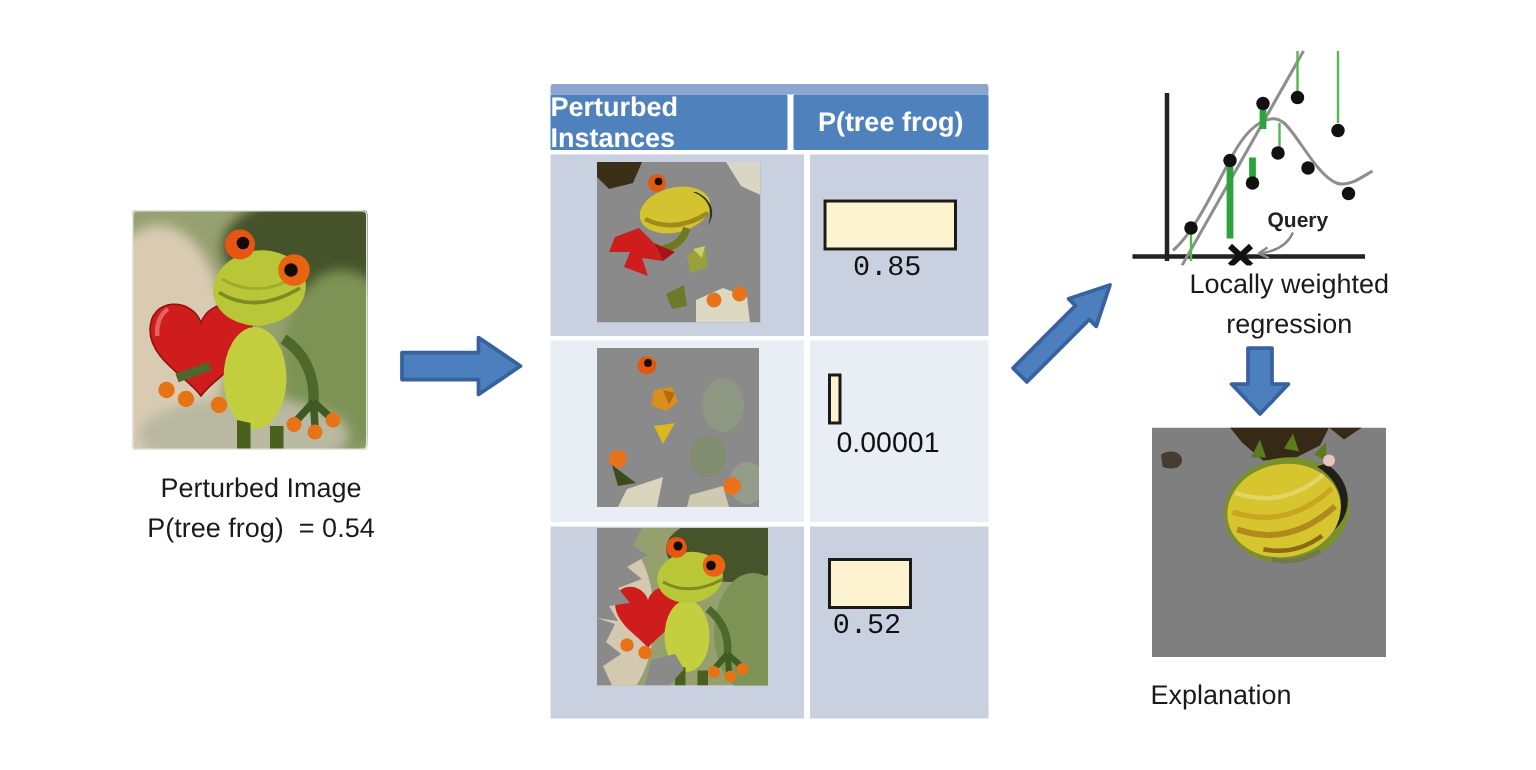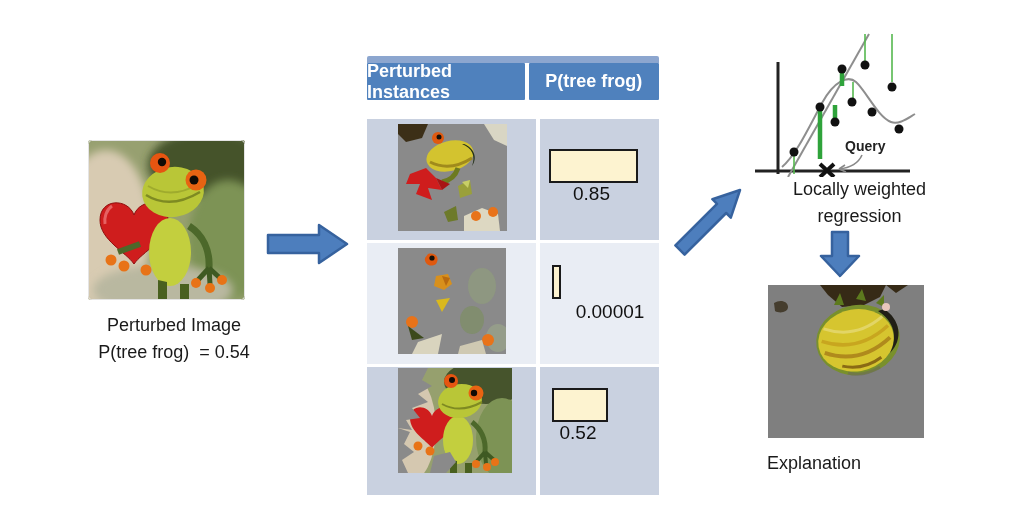--- a/index.html
+++ b/index.html
@@ -5,29 +5,29 @@
   html,body{margin:0;padding:0;}
   body{font-family:"Liberation Sans", sans-serif; background:#ffffff;}
   .canvas{position:relative; width:1024px; height:513px; background:#ffffff; overflow:hidden;}
   .abs{position:absolute;}
   .caption{color:#1a1a1a; text-align:center; font-size:18px; line-height:27px;}
   .caption .pre{white-space:pre;}
 
   
   .ptable{position:absolute; left:367px; top:56px; width:292px;}
   .ptable-topstrip{height:7px; background:#8ca6cf; border-radius:2px 2px 0 0; margin-bottom:0px;}
-  .ptable-header{display:flex; gap:4px; margin-bottom:19px;}
+  .ptable-header{display:flex; gap:4px; margin-bottom:3px;}
   .ptable-header .hcell{background:#4f81bd; color:#ffffff; font-weight:bold; font-size:18px;
       display:flex; align-items:center; justify-content:center; height:37px; border-radius:1px;}
   .hcell.c1{width:169px;}
   .hcell.c2{width:140px;}
   .prow{display:flex; gap:4px; margin-bottom:3px;}
   .prow .icell{width:169px; position:relative;}
   .prow .bcell{width:119px; position:relative;}
-  .rowA{background:#c9d1e0;}
+  .rowA{background:#c9d1e0;font-family:Liberation Mono, monospace;}
   .rowB{background:#e9edf4;}
   .r12{height:121px;}
   .r3{height:128px;}
   .prow .icell .pimg{position:absolute; left:31px; top:5px;}
   .bar{position:absolute; height:30px; background:#fdf3d0; border:2px solid #1a1a1a; box-sizing:content-box;}
   .barlabel{position:absolute; font-size:19px; color:#111; text-align:center;}
 
   .arrow-fill{fill:#4d7ebd; stroke:#36629e; stroke-width:2.5; stroke-linejoin:round;}
 
   .sk-axis{stroke:#222; stroke-width:3; fill:none;}
@@ -157,21 +157,21 @@
           <circle cx="14" cy="74" r="6" fill="#e8731a"></circle>
           <path d="M10,78 L26,90 L14,92 Z" fill="#3c4a1c"></path>
           <path d="M20,94 L44,86 L40,106 L14,106 Z" fill="#d9d4be"></path>
 
           <circle cx="90" cy="92" r="6" fill="#e8731a"></circle>
           <path d="M62,98 L84,92 L88,106 L60,106 Z" fill="#cfc9b2"></path>
         </svg>
       </div>
       <div class="bcell rowB r12">
         <div class="bar" style="left: 12px; top: 22px; width: 5px;"></div>
-        <div class="barlabel" style="left:24px; top:58px; width:92px;">0.00001</div>
+        <div class="barlabel" style="left:6px; top:58px; width:92px;">0.00001</div>
       </div>
     </div>
 
     <div class="prow">
       <div class="icell rowA r3">
         <svg class="pimg" style="top:1px;" width="114" height="105" viewBox="0 0 114 105">
           <defs>
               <clipPath id="clipP3">
                 <rect x="0" y="0" width="114" height="105"></rect>
               </clipPath>

